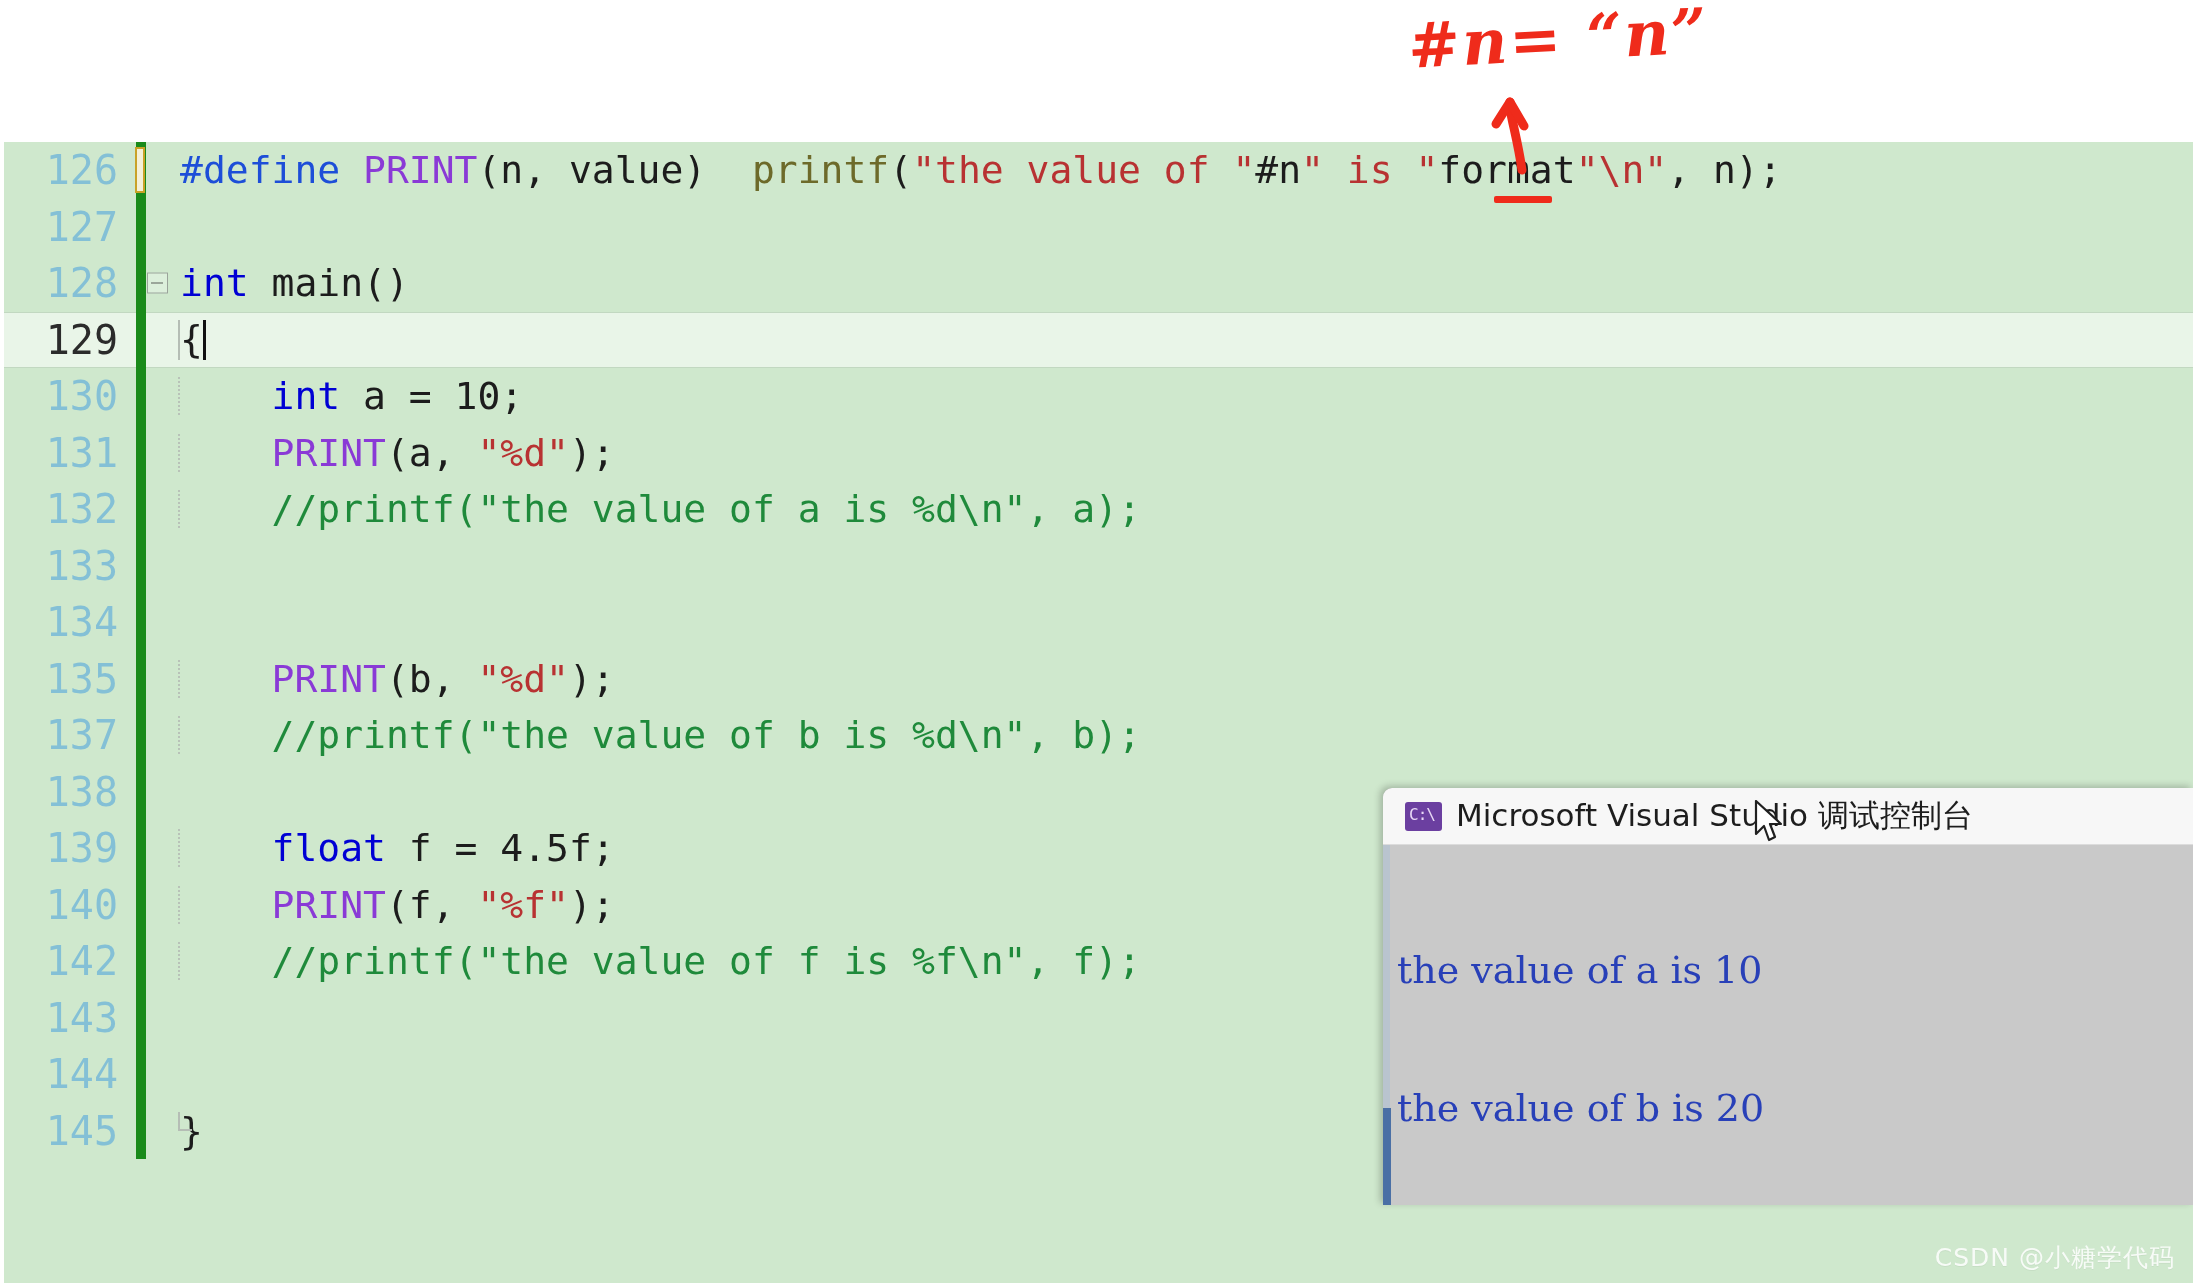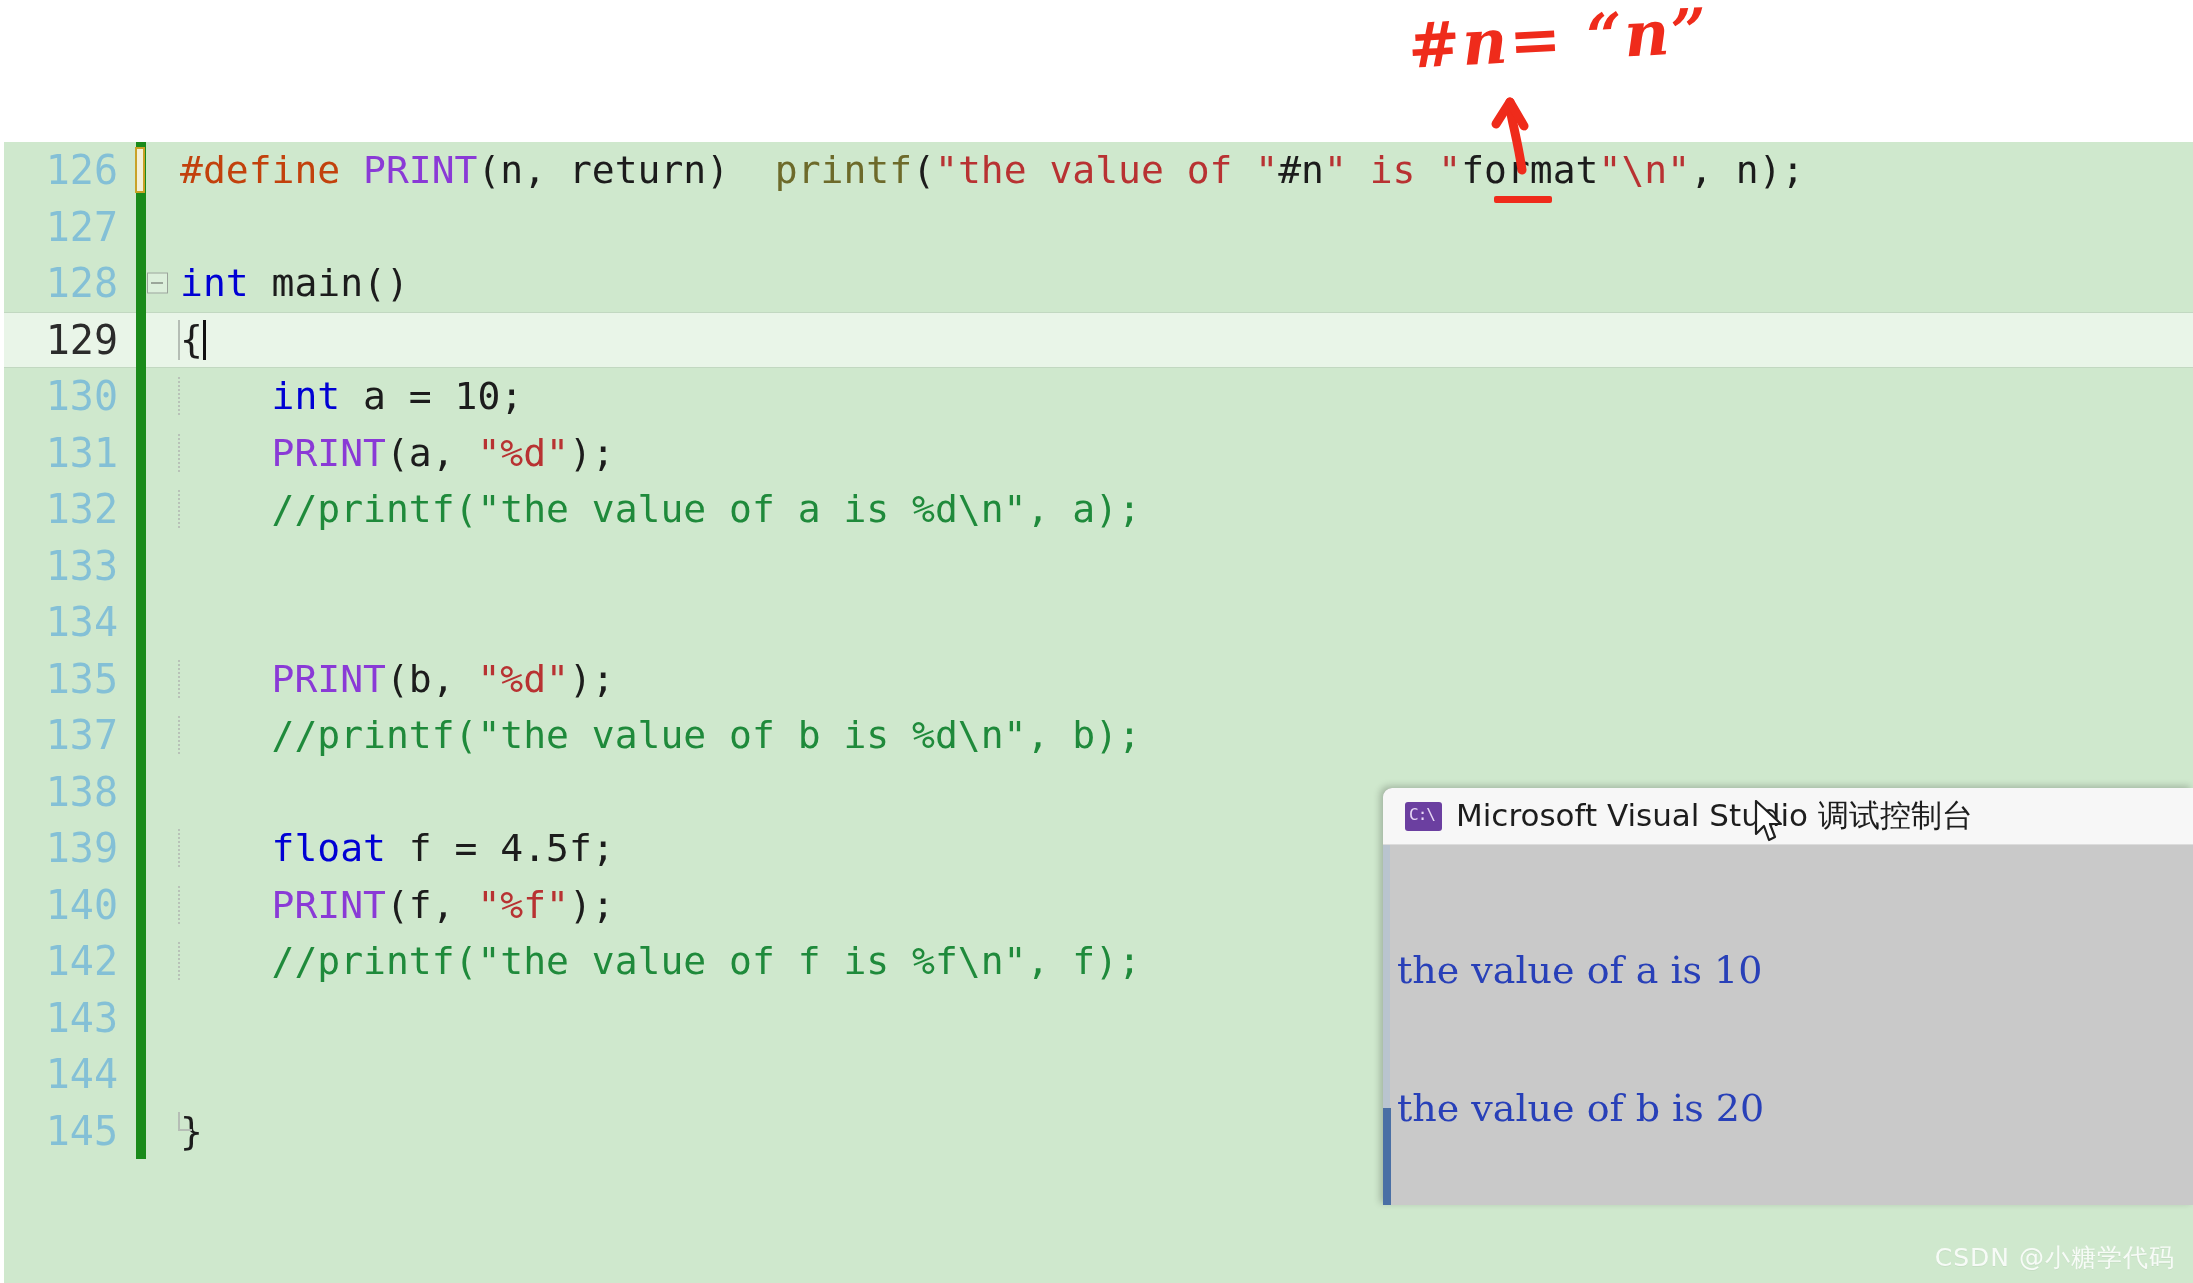--- a/index.html
+++ b/index.html
@@ -98,21 +98,21 @@
     color: #1c1c1c;
     padding-left: 12px;
   }
 
   
   .kw      { color: #0000d4; }   
   .kw2     { color: #a020b0; }   
   .macro   { color: #8a3ad6; }   
   .str     { color: #b83232; }   
   .cmt     { color: #1f8a3b; }   
-  .pre     { color: #c2410c; }   
+  .pre     { color: #1d4ed8; }   
   .plain   { color: #1c1c1c; }
   .fn      { color: #6d6a2a; }   
 
   
   .collapse-box {
     position: absolute;
     left: 1px; top: 50%;
     transform: translateY(-50%);
     width: 21px; height: 21px;
     border: 1.5px solid #9aa39a;
@@ -278,21 +278,21 @@
 <body>
 
 <div id="top-strip"></div>
 
 <div id="editor">
   <div id="code-lines">
       <div class="code-row">
         <div class="lineno">126</div>
         <div class="changebar unsaved"></div>
         <div class="gutter2"></div>
-        <div class="codetext"><span class="pre">#define </span><span class="macro">PRINT</span><span class="plain">(n, return)  </span><span class="fn">printf</span><span class="plain">(</span><span class="str">"the value of "</span><span class="plain">#n</span><span class="str">" is "</span><span class="plain">format</span><span class="str">"\n"</span><span class="plain">, n);</span></div>
+        <div class="codetext"><span class="pre">#define </span><span class="macro">PRINT</span><span class="plain">(n, value)  </span><span class="fn">printf</span><span class="plain">(</span><span class="str">"the value of "</span><span class="plain">#n</span><span class="str">" is "</span><span class="plain">format</span><span class="str">"\n"</span><span class="plain">, n);</span></div>
       </div>
       <div class="code-row">
         <div class="lineno">127</div>
         <div class="changebar"></div>
         <div class="gutter2"></div>
         <div class="codetext"></div>
       </div>
       <div class="code-row">
         <div class="lineno">128</div>
         <div class="changebar"></div>

